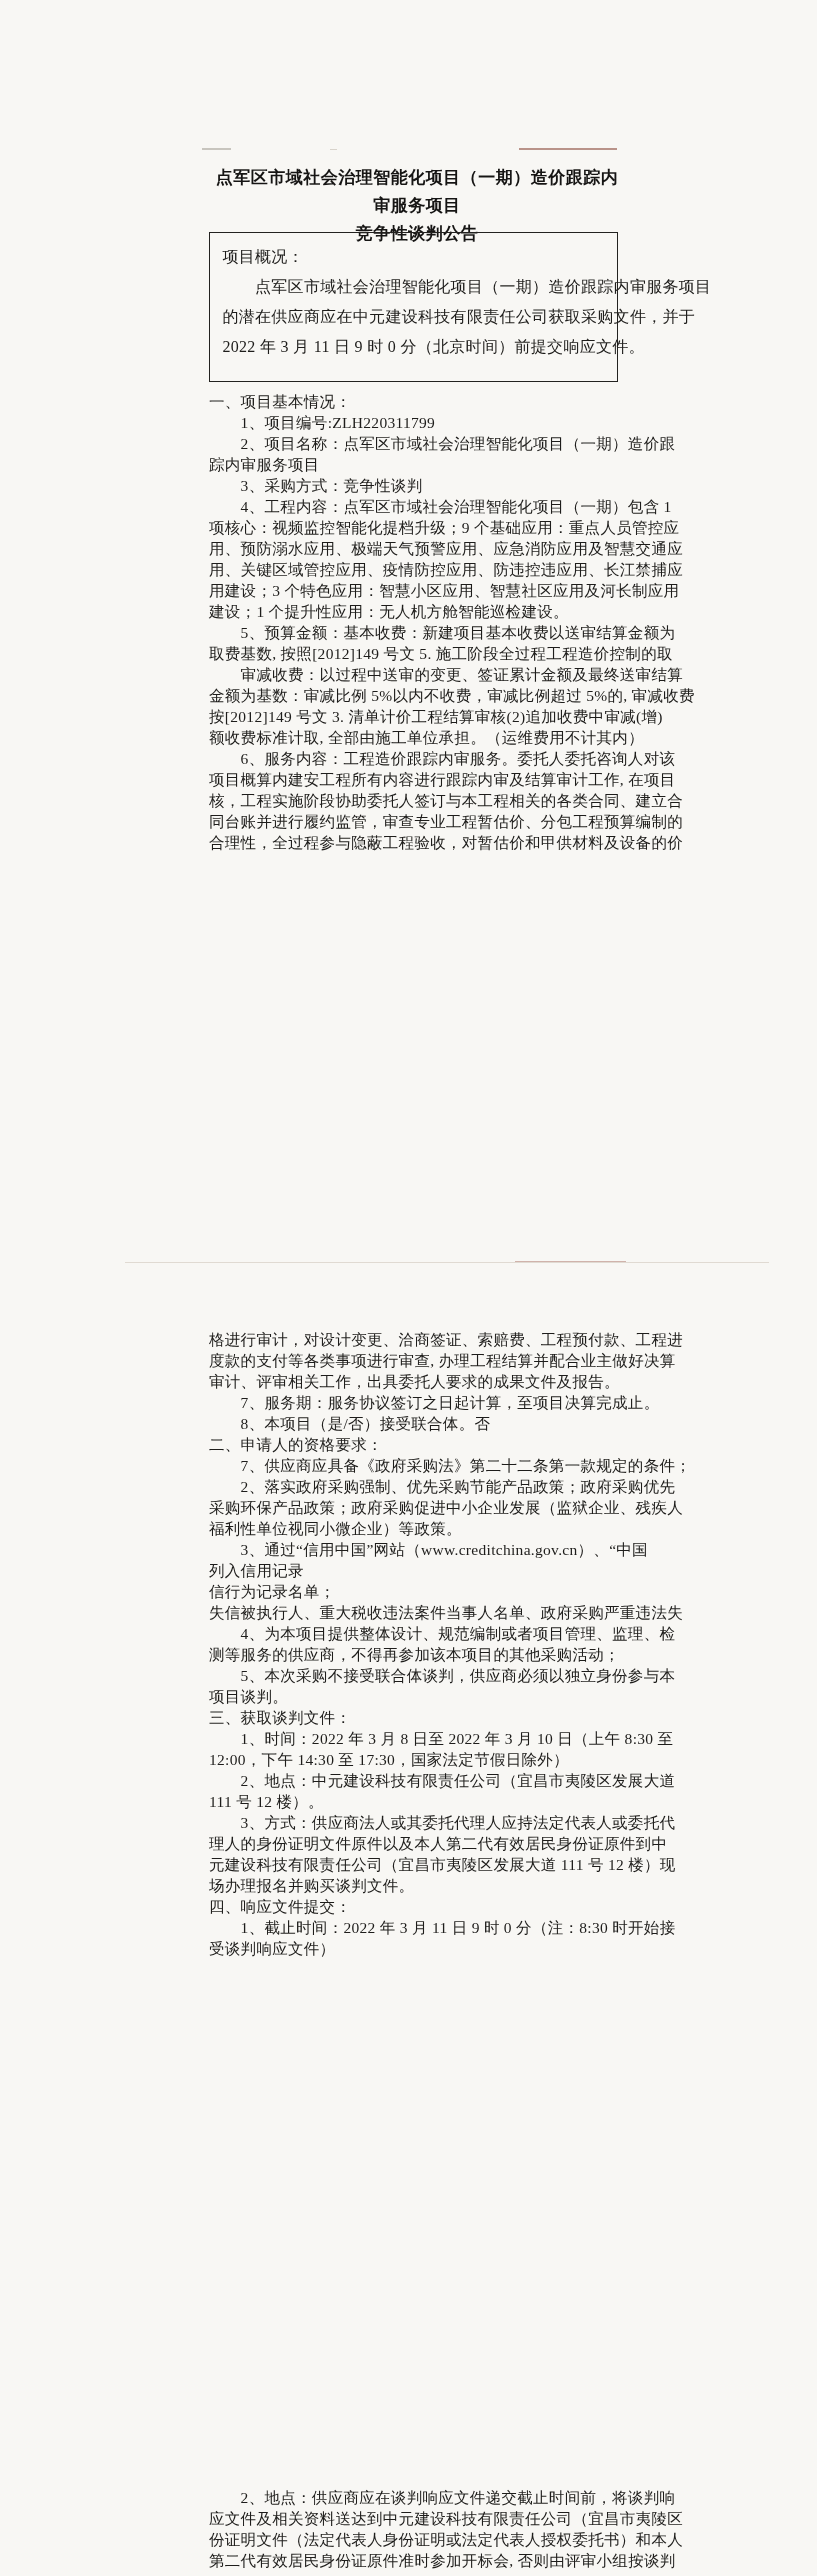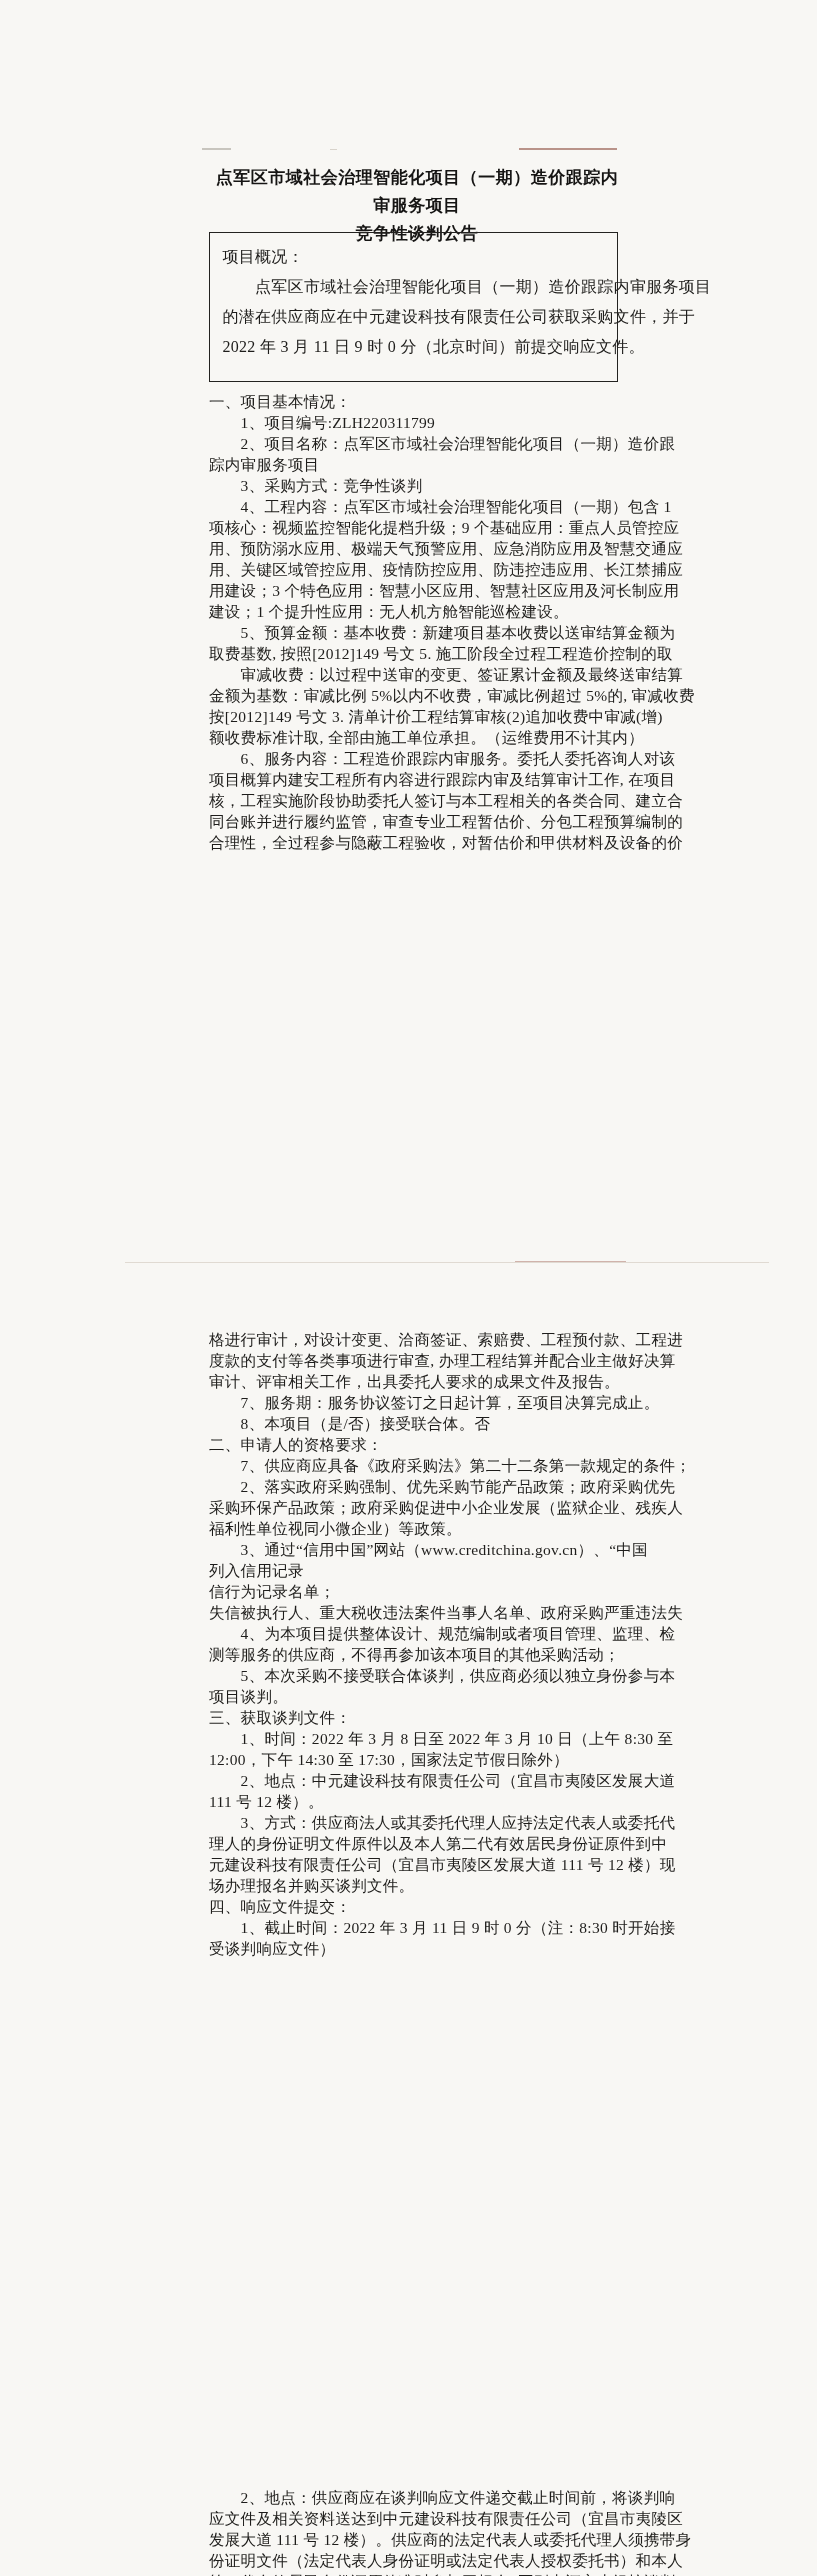--- a/index.html
+++ b/index.html
@@ -108,19 +108,18 @@
       <div class="bline">元建设科技有限责任公司（宜昌市夷陵区发展大道 111 号 12 楼）现</div>
       <div class="bline">场办理报名并购买谈判文件。</div>
       <div class="bline">四、响应文件提交：</div>
       <div class="bline">　　1、截止时间：2022 年 3 月 11 日 9 时 0 分（注：8:30 时开始接</div>
       <div class="bline">受谈判响应文件）</div>
     </div>
 
   <div class="body-block" style="top:2487px">
       <div class="bline">　　2、地点：供应商应在谈判响应文件递交截止时间前，将谈判响</div>
       <div class="bline">应文件及相关资料送达到中元建设科技有限责任公司（宜昌市夷陵区</div>
-      <div class="bline">发展大道 111 号 12 楼）。供应商的法定代表人或委托代理人须携带身</div>
       <div class="bline">份证明文件（法定代表人身份证明或法定代表人授权委托书）和本人</div>
       <div class="bline">第二代有效居民身份证原件准时参加开标会, 否则由评审小组按谈判</div>
     </div>
 
 </div>
 
 
 </body></html>

